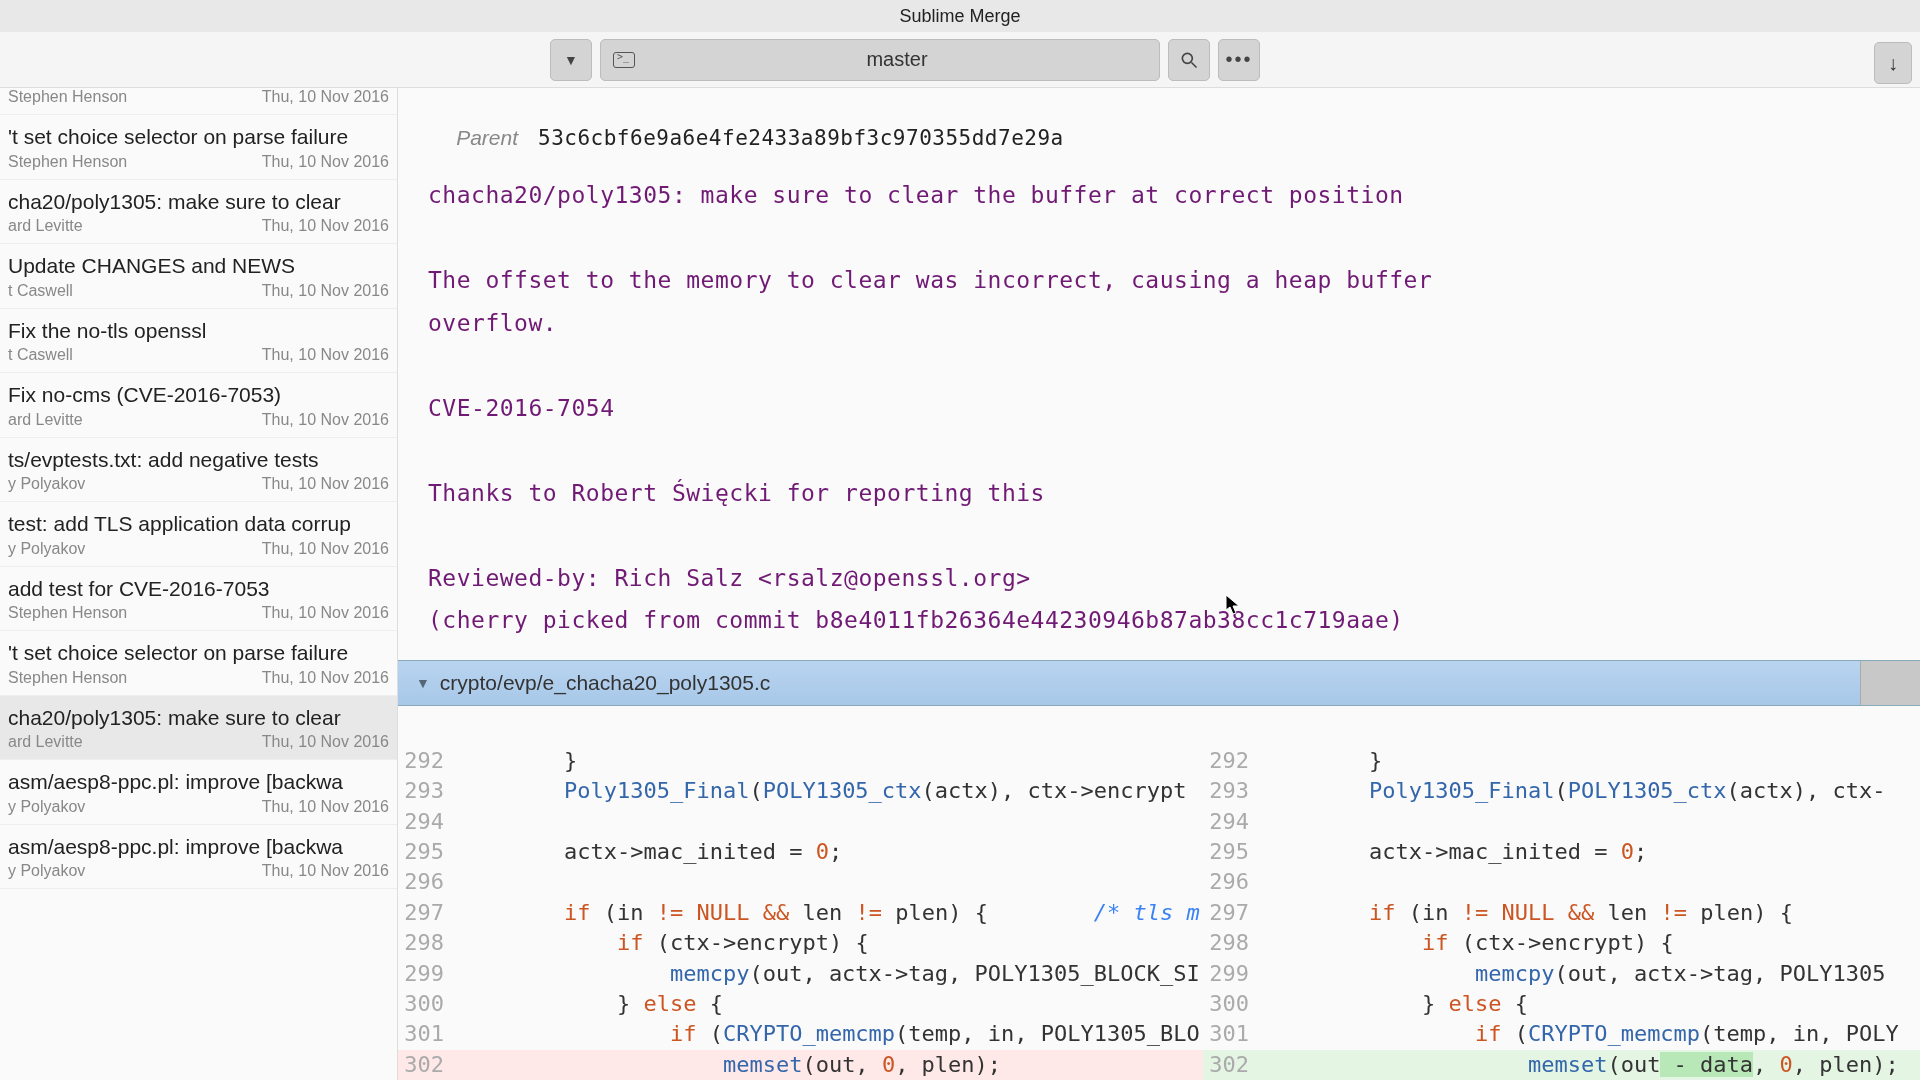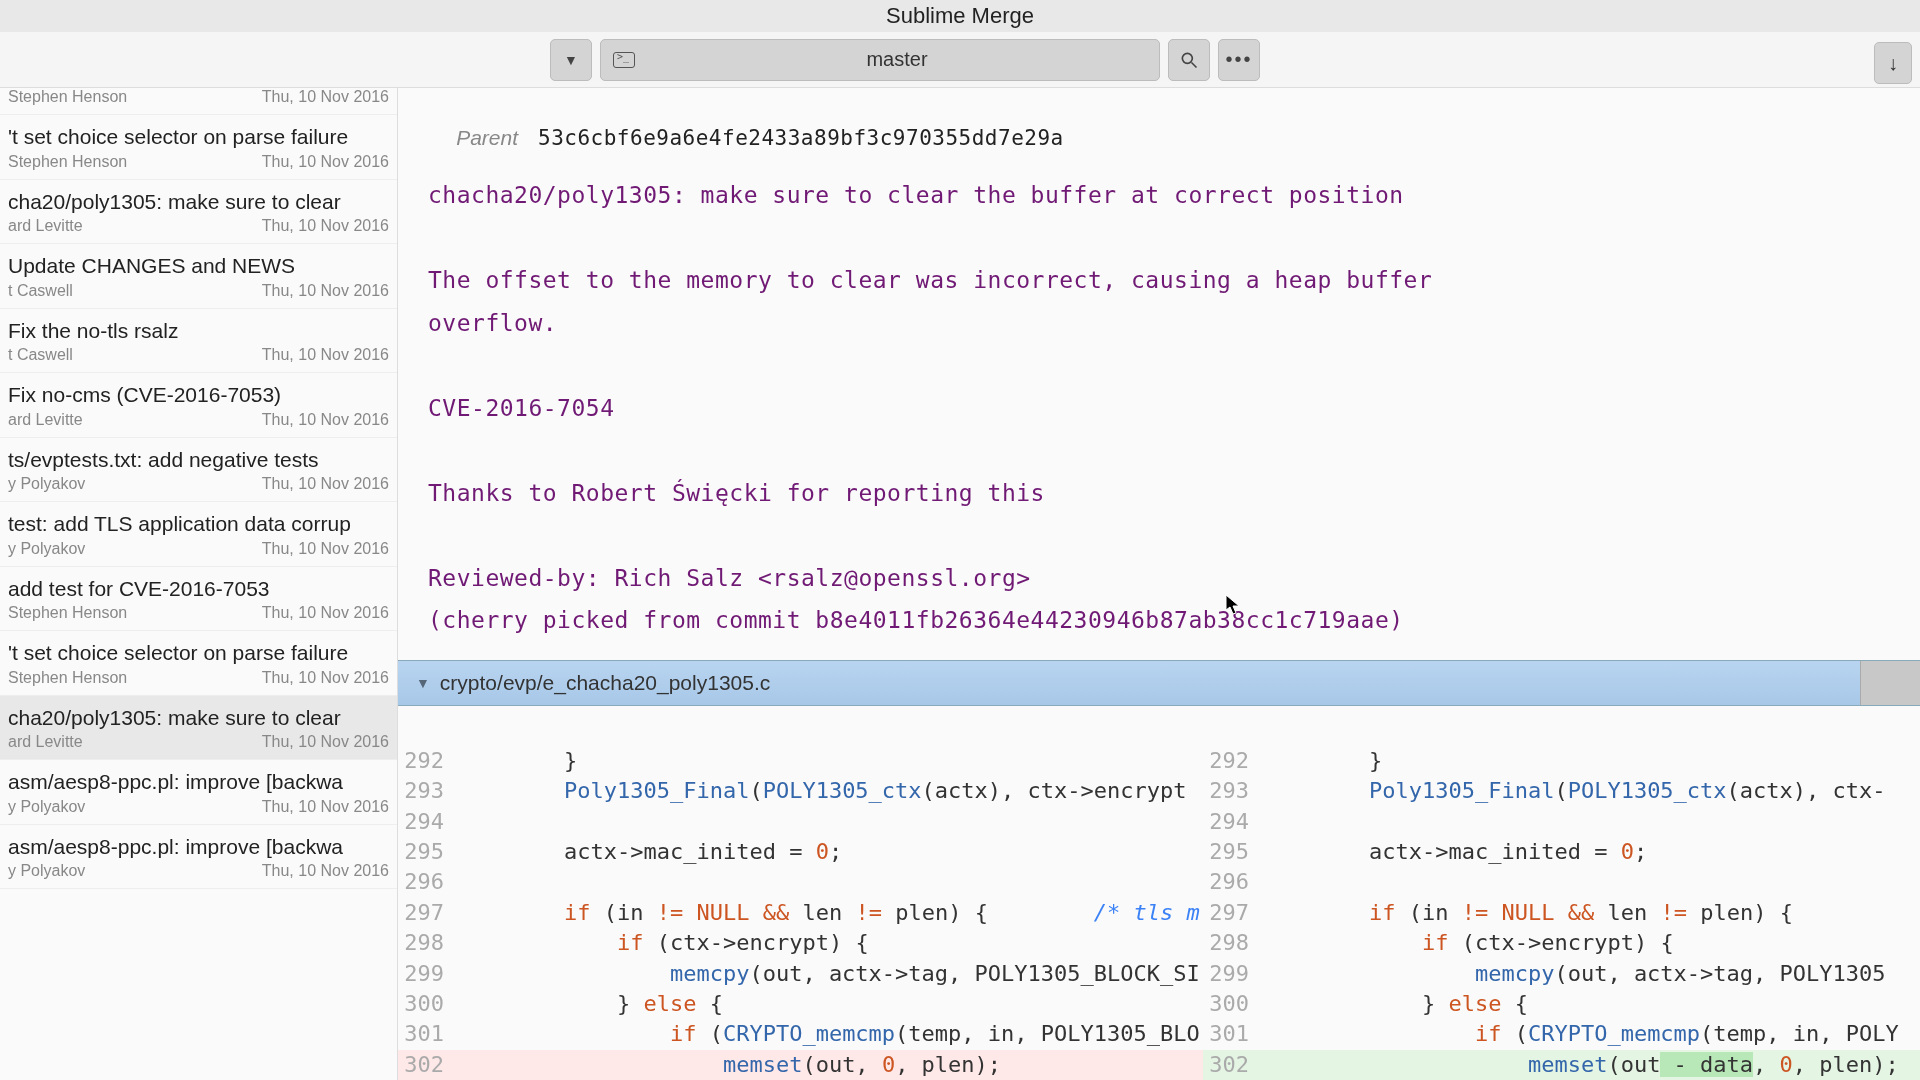--- a/index.html
+++ b/index.html
@@ -12,21 +12,21 @@
     position: relative;
   }
 
   
   .titlebar {
     height: 32px;
     background: #e8e8e8;
     display: flex;
     align-items: center;
     justify-content: center;
-    font-size: 22px;
+    font-size: 18px;
     color: #222;
     font-weight: 400;
   }
 
   
   .toolbar {
     height: 56px;
     background: #f5f5f5;
     display: flex;
     align-items: center;
@@ -252,21 +252,21 @@
         </div>
       </div>
       <div class="commit-item">
         <div class="subject">Update CHANGES and NEWS</div>
         <div class="meta">
           <span class="author">t Caswell</span>
           <span class="date">Thu, 10 Nov 2016</span>
         </div>
       </div>
       <div class="commit-item">
-        <div class="subject">Fix the no-tls rsalz</div>
+        <div class="subject">Fix the no-tls openssl</div>
         <div class="meta">
           <span class="author">t Caswell</span>
           <span class="date">Thu, 10 Nov 2016</span>
         </div>
       </div>
       <div class="commit-item">
         <div class="subject">Fix no-cms (CVE-2016-7053)</div>
         <div class="meta">
           <span class="author">ard Levitte</span>
           <span class="date">Thu, 10 Nov 2016</span>

